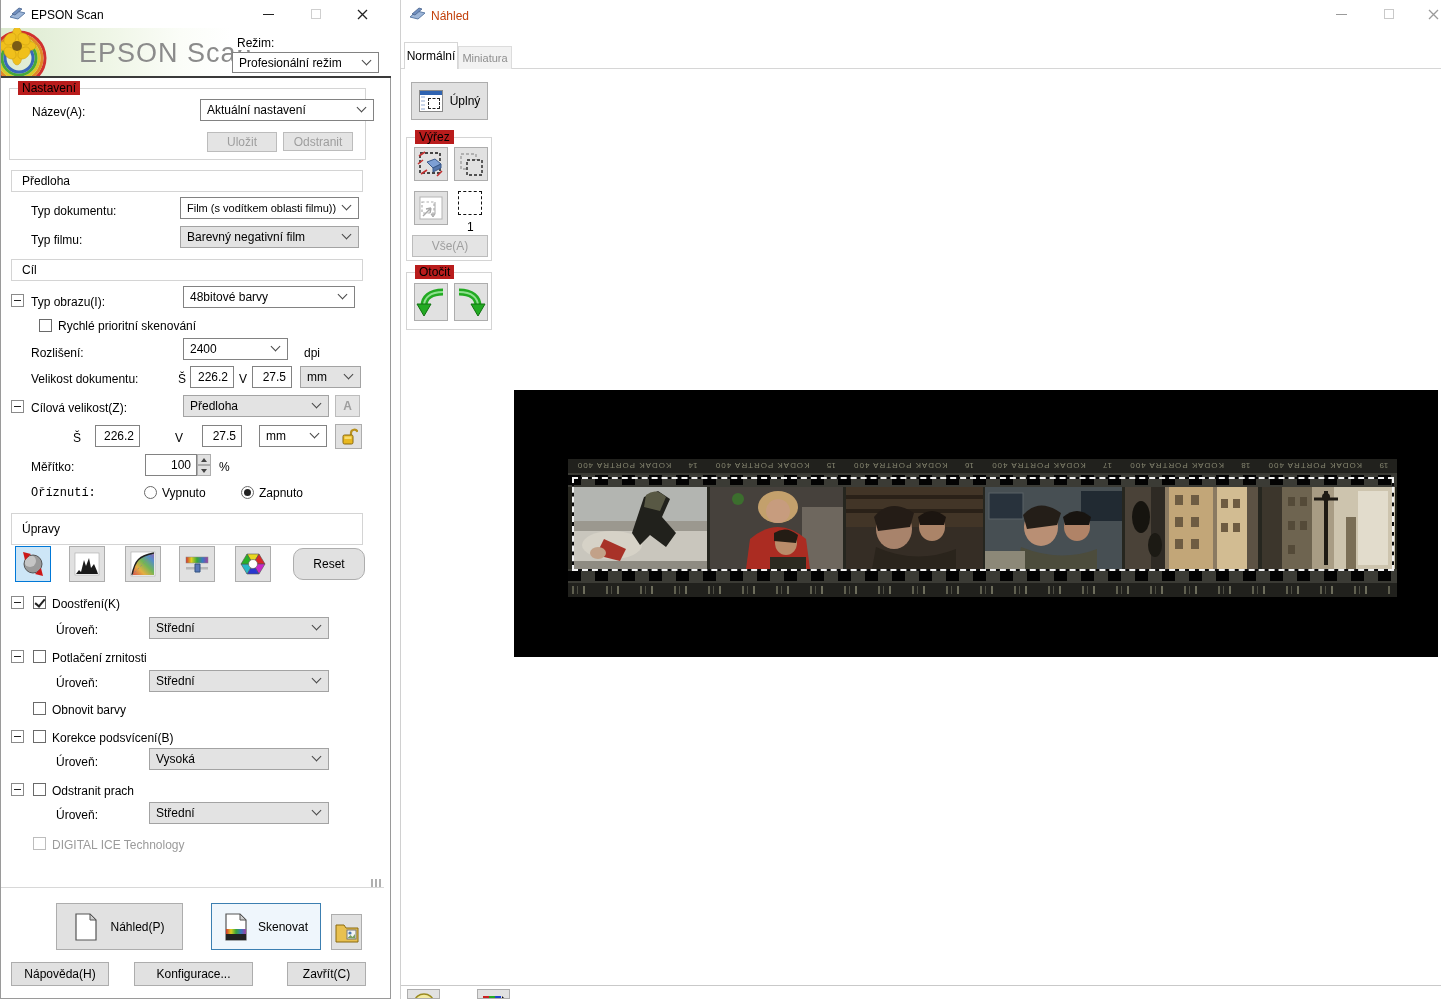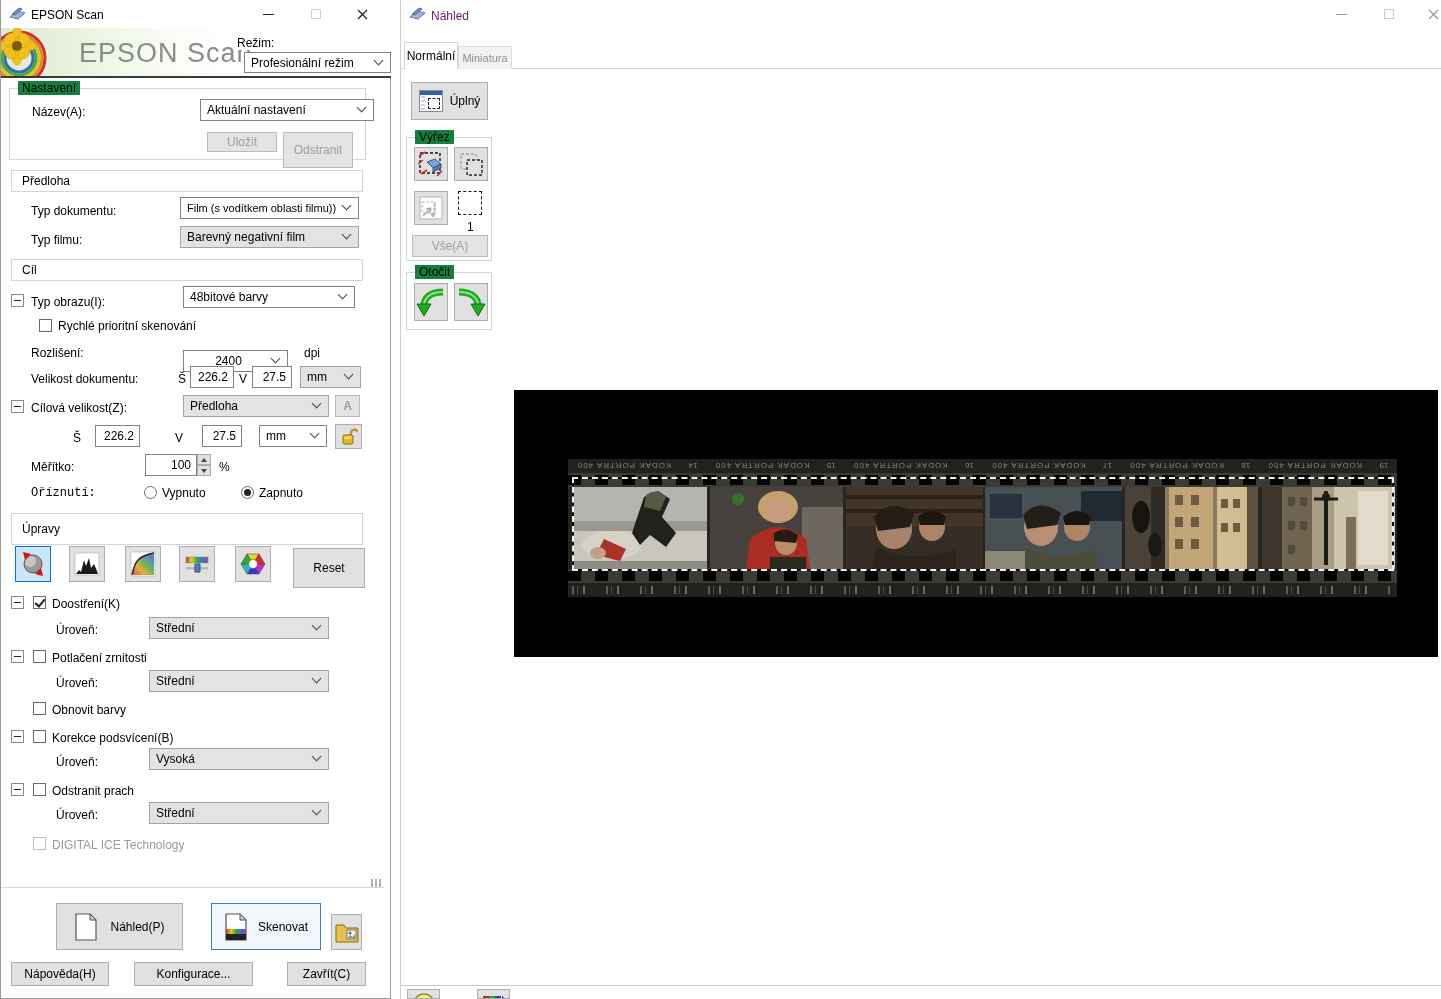--- a/index.html
+++ b/index.html
@@ -9,21 +9,21 @@
   .lbl{position:absolute;font-size:12px;color:#000;white-space:nowrap;line-height:14px;}
   .lbl.dis{color:#9b9b9b;}
   .combo{position:absolute;background:#fff;border:1px solid #828282;font-size:12px;display:flex;align-items:center;padding:0 20px 0 6px;white-space:nowrap;overflow:hidden;}
   .combo.gray{background:#e3e3e3;border-color:#a3a3a3;}
   .chev{position:absolute;right:8px;top:50%;margin-top:-6px;width:7px;height:7px;border-right:1px solid #474747;border-bottom:1px solid #474747;transform:rotate(45deg);}
   .field{position:absolute;background:#fff;border:1px solid #828282;font-size:12px;display:flex;align-items:center;justify-content:flex-end;padding:0 5px;}
   .btn{position:absolute;background:#e1e1e1;border:1px solid #adadad;font-size:12px;display:flex;align-items:center;justify-content:center;color:#000;}
   .btn.dis{color:#9e9e9e;background:#e4e4e4;border-color:#bcbcbc;}
   .sect{position:absolute;border:1px solid #d4d4d4;background:#fff;font-size:12px;display:flex;align-items:center;padding-left:10px;}
   .gbox{position:absolute;border:1px solid #d4d4d4;}
-  .gleg{position:absolute;top:-8px;left:8px;background:#15803d;padding:0 4px;font-size:12px;white-space:nowrap;}
+  .gleg{position:absolute;top:-8px;left:8px;background:#b91c1c;padding:0 4px;font-size:12px;white-space:nowrap;}
   .minus{position:absolute;width:13px;height:13px;border:1px solid #8a8a8a;background:#fff;}
   .minus::after{content:'';position:absolute;left:2px;top:5px;width:7px;height:1px;background:#222;}
   .cb{position:absolute;width:13px;height:13px;border:1px solid #6a6a6a;background:#fff;}
   .cb.dis{border-color:#bdbdbd;}
   .cb.checked::after{content:'';position:absolute;left:3px;top:0px;width:4px;height:8px;border-right:2px solid #222;border-bottom:2px solid #222;transform:rotate(40deg);}
   .radio{position:absolute;width:13px;height:13px;border:1px solid #6a6a6a;border-radius:50%;background:#fff;}
   .radio.sel::after{content:'';position:absolute;inset:2px;border-radius:50%;background:#222;}
   .tbbtn{position:absolute;width:34px;height:24px;top:2px;display:flex;align-items:center;justify-content:center;}
   .icybtn{position:absolute;background:#e1e1e1;border:1px solid #adadad;display:flex;align-items:center;justify-content:center;}
   .spin{position:absolute;width:14px;display:flex;flex-direction:column;}
@@ -46,21 +46,21 @@
 
   <div class="abs" style="left:400px;top:0;width:1041px;height:999px;background:#fff;border-left:1px solid #d0d0d0;">
 
     <div class="abs" style="left:0;top:0;width:1041px;height:30px;background:#fff;">
       <span class="abs" style="left:8px;top:7px;">
         <svg width="17" height="15" viewBox="0 0 17 15">
             <path d="M1 10 L8 4 L16 6 L9 12 Z" fill="#9db6d8" stroke="#5d7ca6" stroke-width="1"></path>
             <path d="M3 7 L10 1 L13 2 L6 8 Z" fill="#6f8fc0" stroke="#4a638c" stroke-width="0.8"></path>
           </svg>
       </span>
-      <span class="lbl" style="left:30px;top:9px;color:#701a75;">Náhled</span>
+      <span class="lbl" style="left:30px;top:9px;color:#c2410c;">Náhled</span>
       <div class="tbbtn" style="left:923px;">
           <div style="width:11px;height:1px;background:#9a9a9a;"></div>
         </div>
       <div class="tbbtn" style="left:971px;">
           <div style="width:10px;height:10px;border:1px solid #c9c9c9;"></div>
         </div>
       <div class="tbbtn" style="left:1015px;">
           <svg width="11" height="11" viewBox="0 0 11 11">
             <path d="M1 1 L10 10 M10 1 L1 10" stroke="#9a9a9a" stroke-width="1.3"></path>
           </svg>
@@ -318,36 +318,36 @@
               <ellipse cx="23" cy="25" rx="7" ry="5" transform="rotate(-45 23 25)"></ellipse>
             <ellipse cx="23" cy="11" rx="7" ry="5" transform="rotate(45 23 11)"></ellipse>
               <ellipse cx="9" cy="25" rx="7" ry="5" transform="rotate(45 9 25)"></ellipse>
           </g>
           <circle cx="16" cy="18" r="5" fill="#7a5a14"></circle>
         </svg>
       </span>
       <span class="abs" style="left:78px;top:10px;font-size:27px;color:#8b8b8b;letter-spacing:1px;">EPSON Scan</span>
     </div>
     <span class="lbl" style="left:233px;top:36px;background:#fff;padding:0 3px;">Režim:</span>
-    <div class="combo" style="left:231px;top:52px;width:147px;height:21px;margin-left:12px;">
+    <div class="combo" style="left:231px;top:52px;width:147px;height:21px;">
         <span>Profesionální režim</span>
         <span class="chev"></span>
       </div>
 
     <div class="gbox" style="left:8px;top:88px;width:357px;height:72px;">
       <span class="gleg">Nastavení</span>
       <span class="lbl" style="left:22px;top:16px;">Název(A):</span>
       <div class="combo" style="left:170px;top:10px;width:174px;height:22px;margin-left:20px;">
           <span>Aktuální nastavení</span>
           <span class="chev"></span>
         </div>
       <div class="btn dis" style="left:197px;top:43px;width:70px;height:20px;">
           <span>Uložit</span>
         </div>
-      <div class="btn dis" style="left:273px;top:43px;width:70px;height:36px;">
+      <div class="btn dis" style="left:273px;top:43px;width:70px;height:19px;">
           <span>Odstranit</span>
         </div>
     </div>
 
     <div class="sect" style="left:10px;top:170px;width:352px;height:22px;">
         <span>Předloha</span>
       </div>
     <span class="lbl" style="left:30px;top:204px;">Typ dokumentu:</span>
     <div class="combo" style="left:179px;top:197px;width:179px;height:22px;font-size:11px;">
         <span>Film (s vodítkem oblasti filmu))</span>
@@ -364,21 +364,21 @@
       </div>
     <div class="minus" style="left:10px;top:294px;"></div>
     <span class="lbl" style="left:30px;top:295px;">Typ obrazu(I):</span>
     <div class="combo" style="left:182px;top:286px;width:172px;height:22px;">
         <span>48bitové barvy</span>
         <span class="chev"></span>
       </div>
     <div class="cb" style="left:38px;top:319px;"></div>
     <span class="lbl" style="left:57px;top:319px;">Rychlé prioritní skenování</span>
     <span class="lbl" style="left:30px;top:346px;">Rozlišení:</span>
-    <div class="combo" style="left:182px;top:350px;width:105px;height:22px;justify-content:center;">
+    <div class="combo" style="left:182px;top:338px;width:105px;height:22px;">
         <span>2400</span>
         <span class="chev"></span>
       </div>
     <span class="lbl" style="left:303px;top:346px;">dpi</span>
     <span class="lbl" style="left:30px;top:372px;">Velikost dokumentu:</span>
     <span class="lbl" style="left:177px;top:372px;">Š</span>
     <div class="field" style="left:189px;top:366px;width:44px;height:22px;">
         <span>226.2</span>
       </div>
     <span class="lbl" style="left:238px;top:372px;">V</span>
@@ -497,21 +497,21 @@
         <polygon points="14,14 8,4 20,4" fill="#e8d820"></polygon>
         <polygon points="14,14 20,4 26,14" fill="#d82828"></polygon>
         <polygon points="14,14 26,14 20,24" fill="#c828c8"></polygon>
         <polygon points="14,14 20,24 8,24" fill="#2838d0"></polygon>
         <polygon points="14,14 8,24 2,14" fill="#28b8c8"></polygon>
         <polygon points="14,14 2,14 8,4" fill="#28b028"></polygon>
         </g>
         <circle cx="14" cy="14" r="4.5" fill="#fff" stroke="#555" stroke-width=".6"></circle>
       </svg>
     </div>
-    <div class="btn" style="left:292px;top:548px;width:72px;height:40px;">
+    <div class="btn" style="left:292px;top:548px;width:72px;height:32px;border-radius:10px;">
         <span>Reset</span>
       </div>
 
     <div class="minus" style="left:10px;top:596px;"></div>
     <div class="cb checked" style="left:32px;top:596px;"></div>
     <span class="lbl" style="left:51px;top:597px;">Doostření(K)</span>
     <span class="lbl" style="left:55px;top:623px;">Úroveň:</span>
     <div class="combo gray" style="left:148px;top:617px;width:180px;height:22px;">
         <span>Střední</span>
         <span class="chev"></span>

